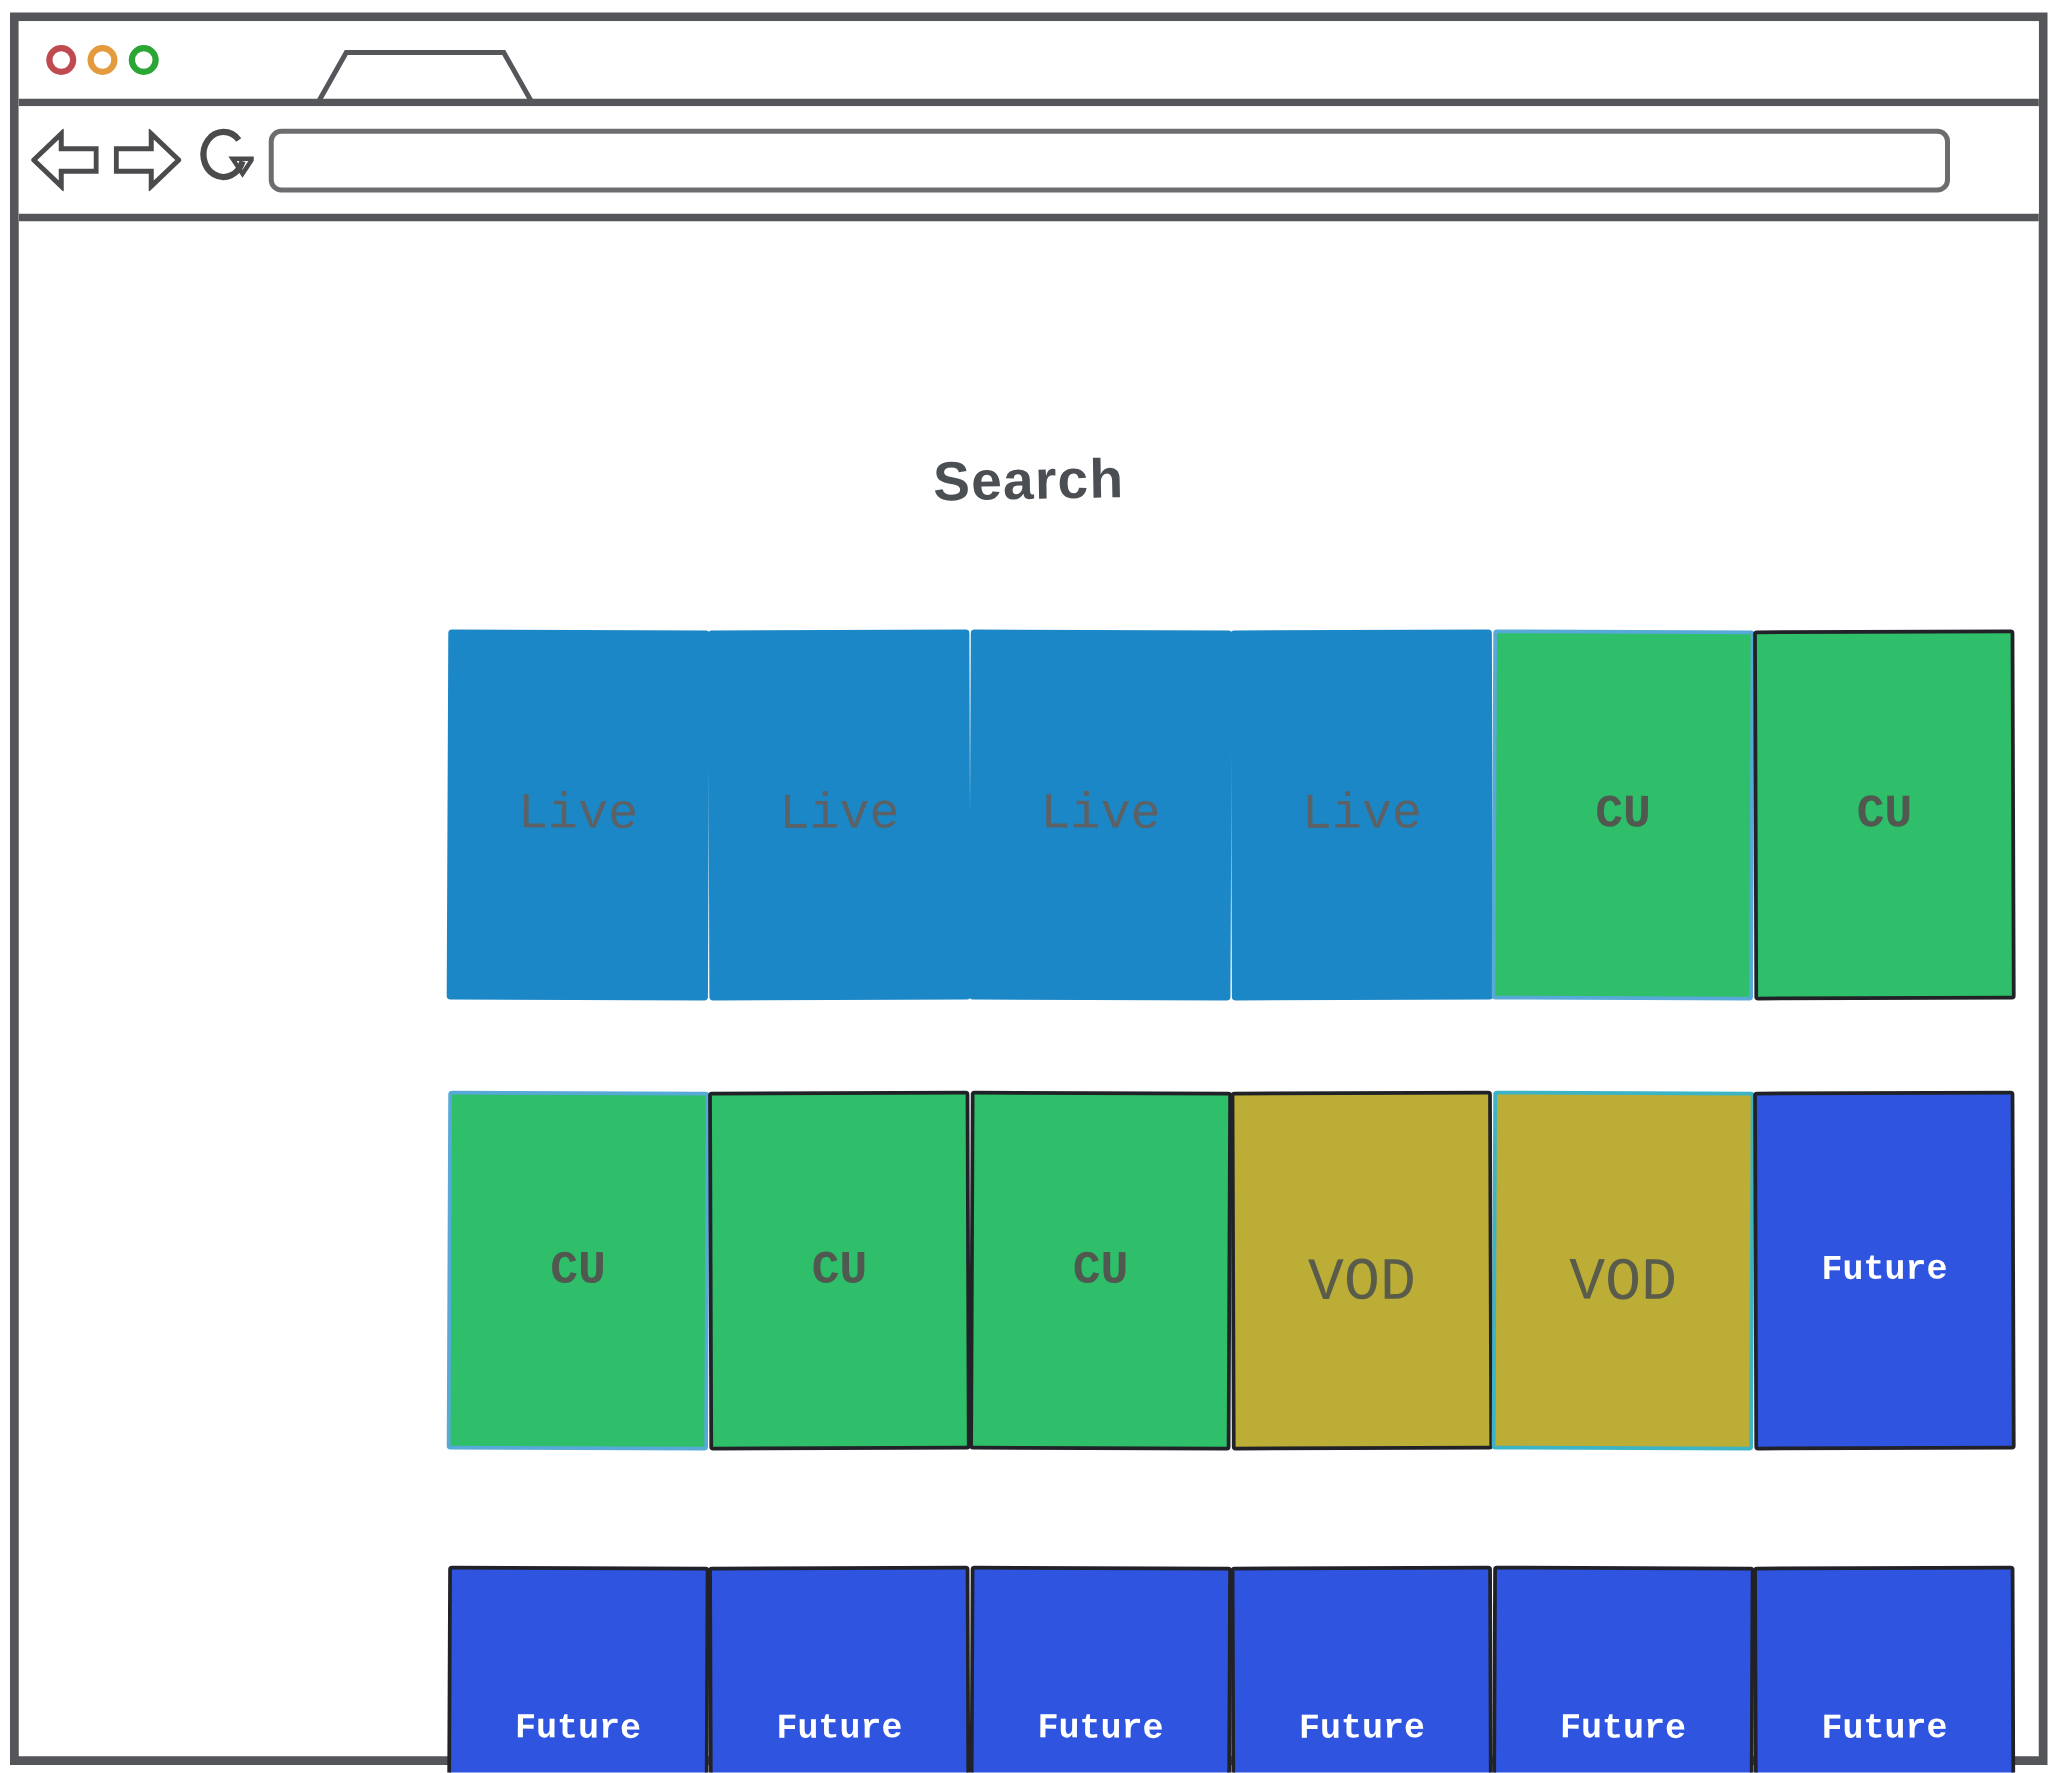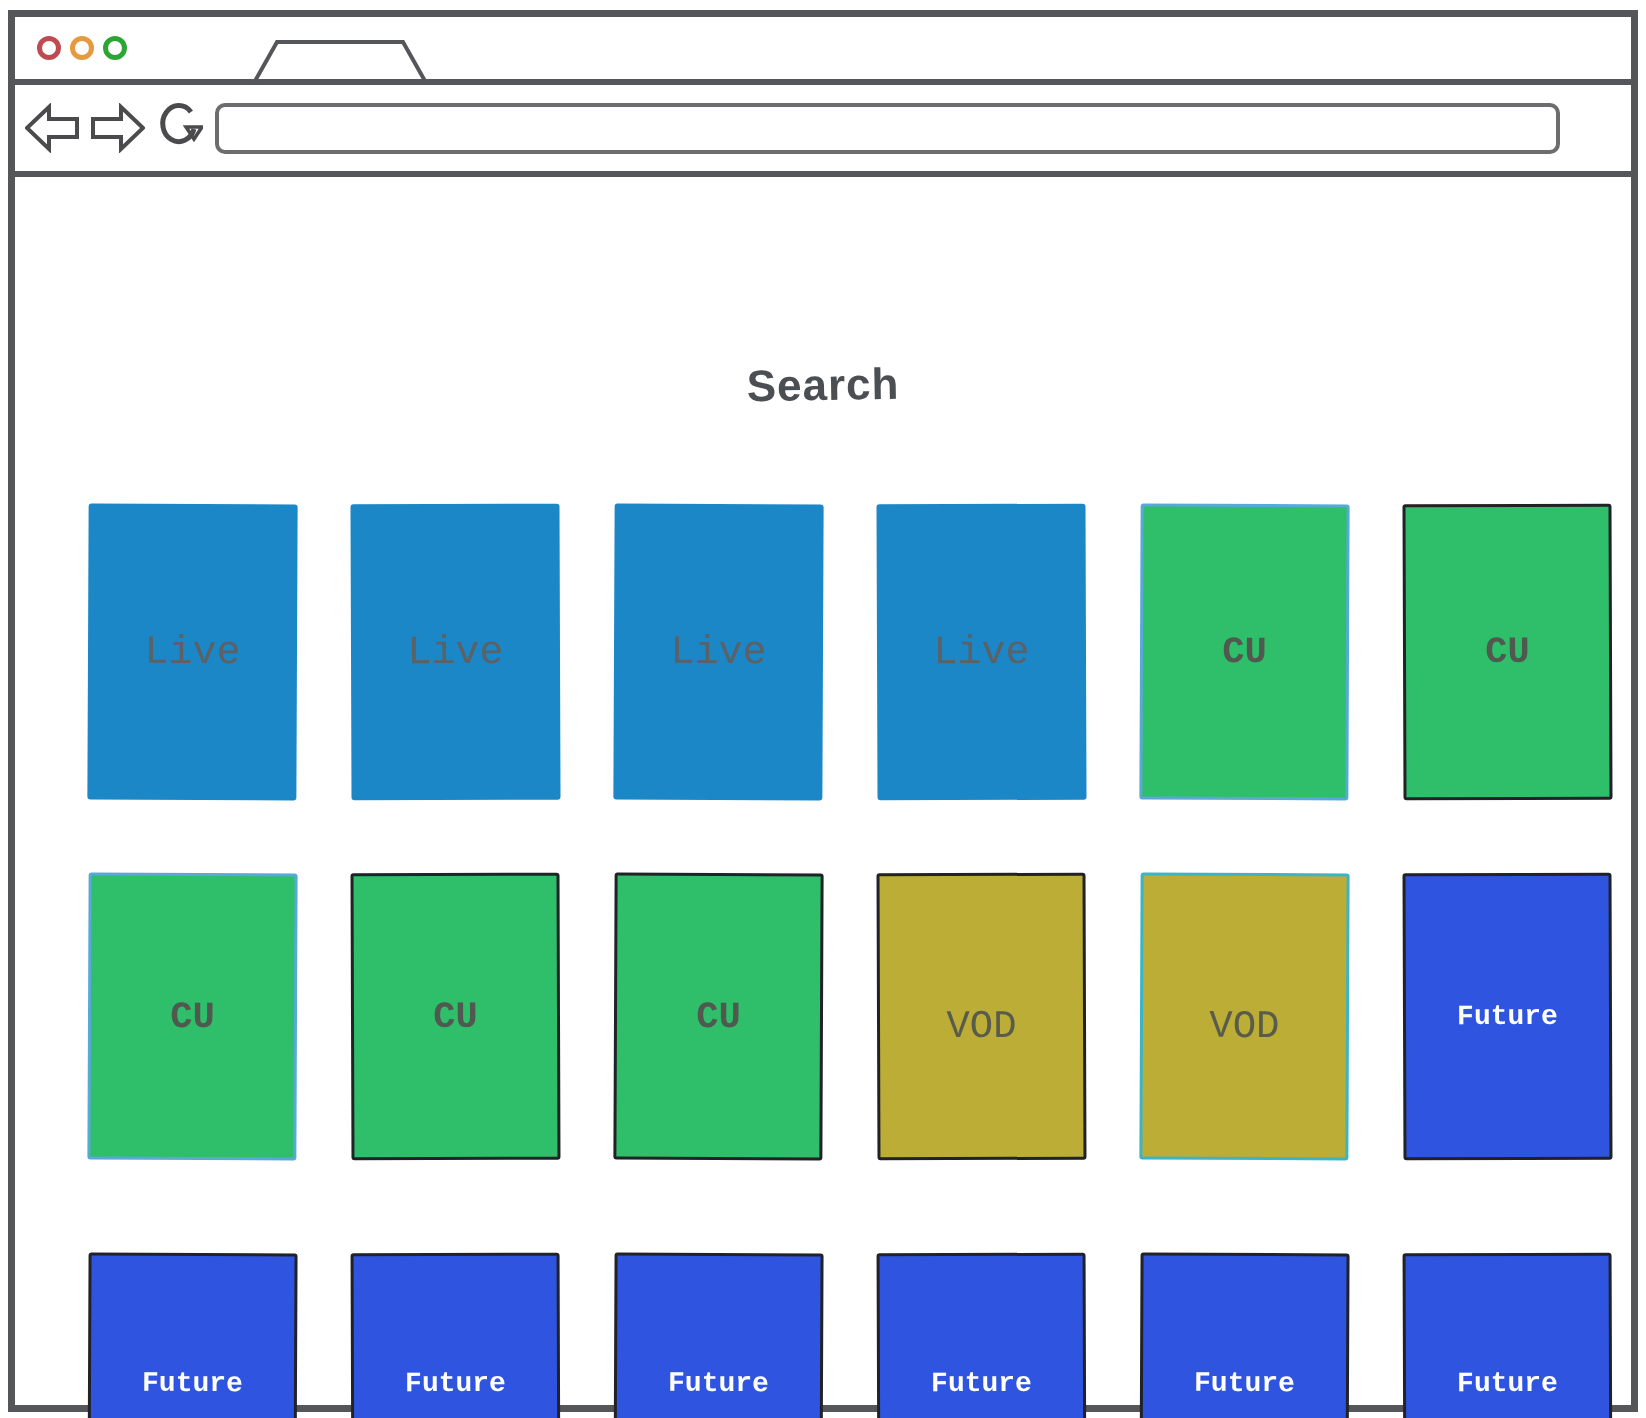--- a/index.html
+++ b/index.html
@@ -33,42 +33,42 @@
   }
 
   
   .content { position:relative; height:1284px; }
   .page-title {
     position:absolute; top:183px; left:0; width:100%; text-align:center;
     font-size:44px; font-weight:700; color:#4b4e53; letter-spacing:1px;
     transform:rotate(-1deg);
   }
 
-  .row { position:absolute; left:73px; width:1524px; display:flex; justify-content:space-between; }
+  .row { position:absolute; left:73px; width:1524px; display:flex; justify-content:flex-end; }
   .row[data-row-index="1"] { top:327px; height:296px; }
   .row[data-row-index="2"] { top:696px; height:287px; }
   .row[data-row-index="3"] { top:1076px; height:260px; }
 
   .card {
     box-sizing:border-box; width:209px; height:100%;
     display:flex; align-items:center; justify-content:center;
     border-radius:3px; cursor:pointer;
   }
   .row .card:nth-child(odd)  { transform:rotate(0.25deg); }
   .row .card:nth-child(even) { transform:rotate(-0.2deg); }
 
   .edge-none { border:none; }
   .edge-dark { border:3px solid #202227; }
   .edge-blue { border:3px solid #57aad8; }
   .edge-teal { border:3px solid #3cb4c6; }
 
   .label { font-family:"Liberation Mono","DejaVu Sans Mono",monospace; }
   .type-live   .label { font-size:40px; }
   .type-cu     .label { font-size:37px;font-weight:bold; }
-  .type-vod    .label { font-size:39px;margin-top:20px; }
+  .type-vod    .label { font-size:48px;margin-top:20px; }
   .type-future .label { font-size:28px; font-weight:bold; }
 </style>
 </head>
 <body>
 
 <div class="frame">
 
   <div class="tabbar">
     <div class="lights">
       <button class="light" style="border-color: rgb(191, 75, 80);"></button>

